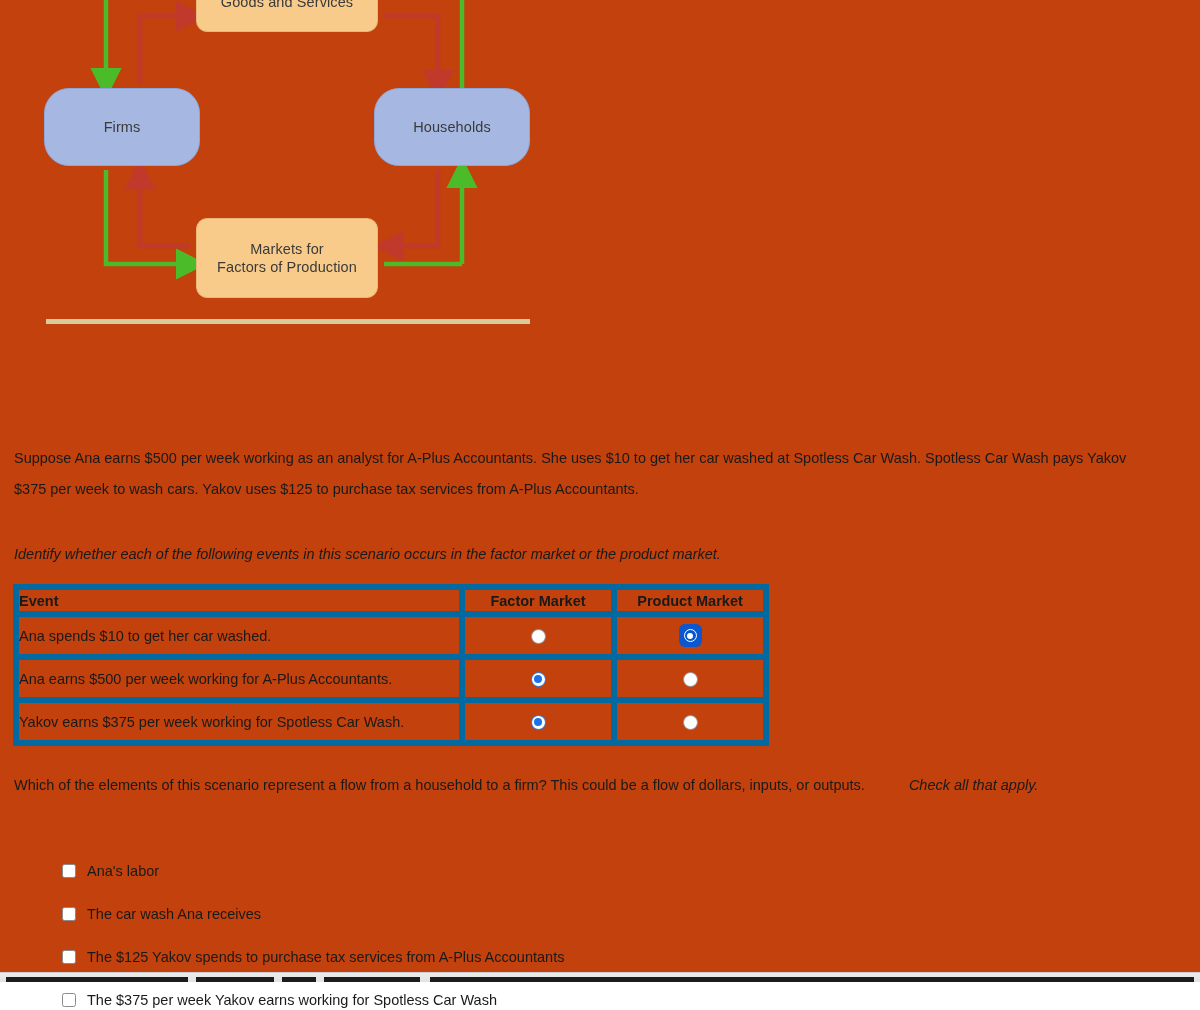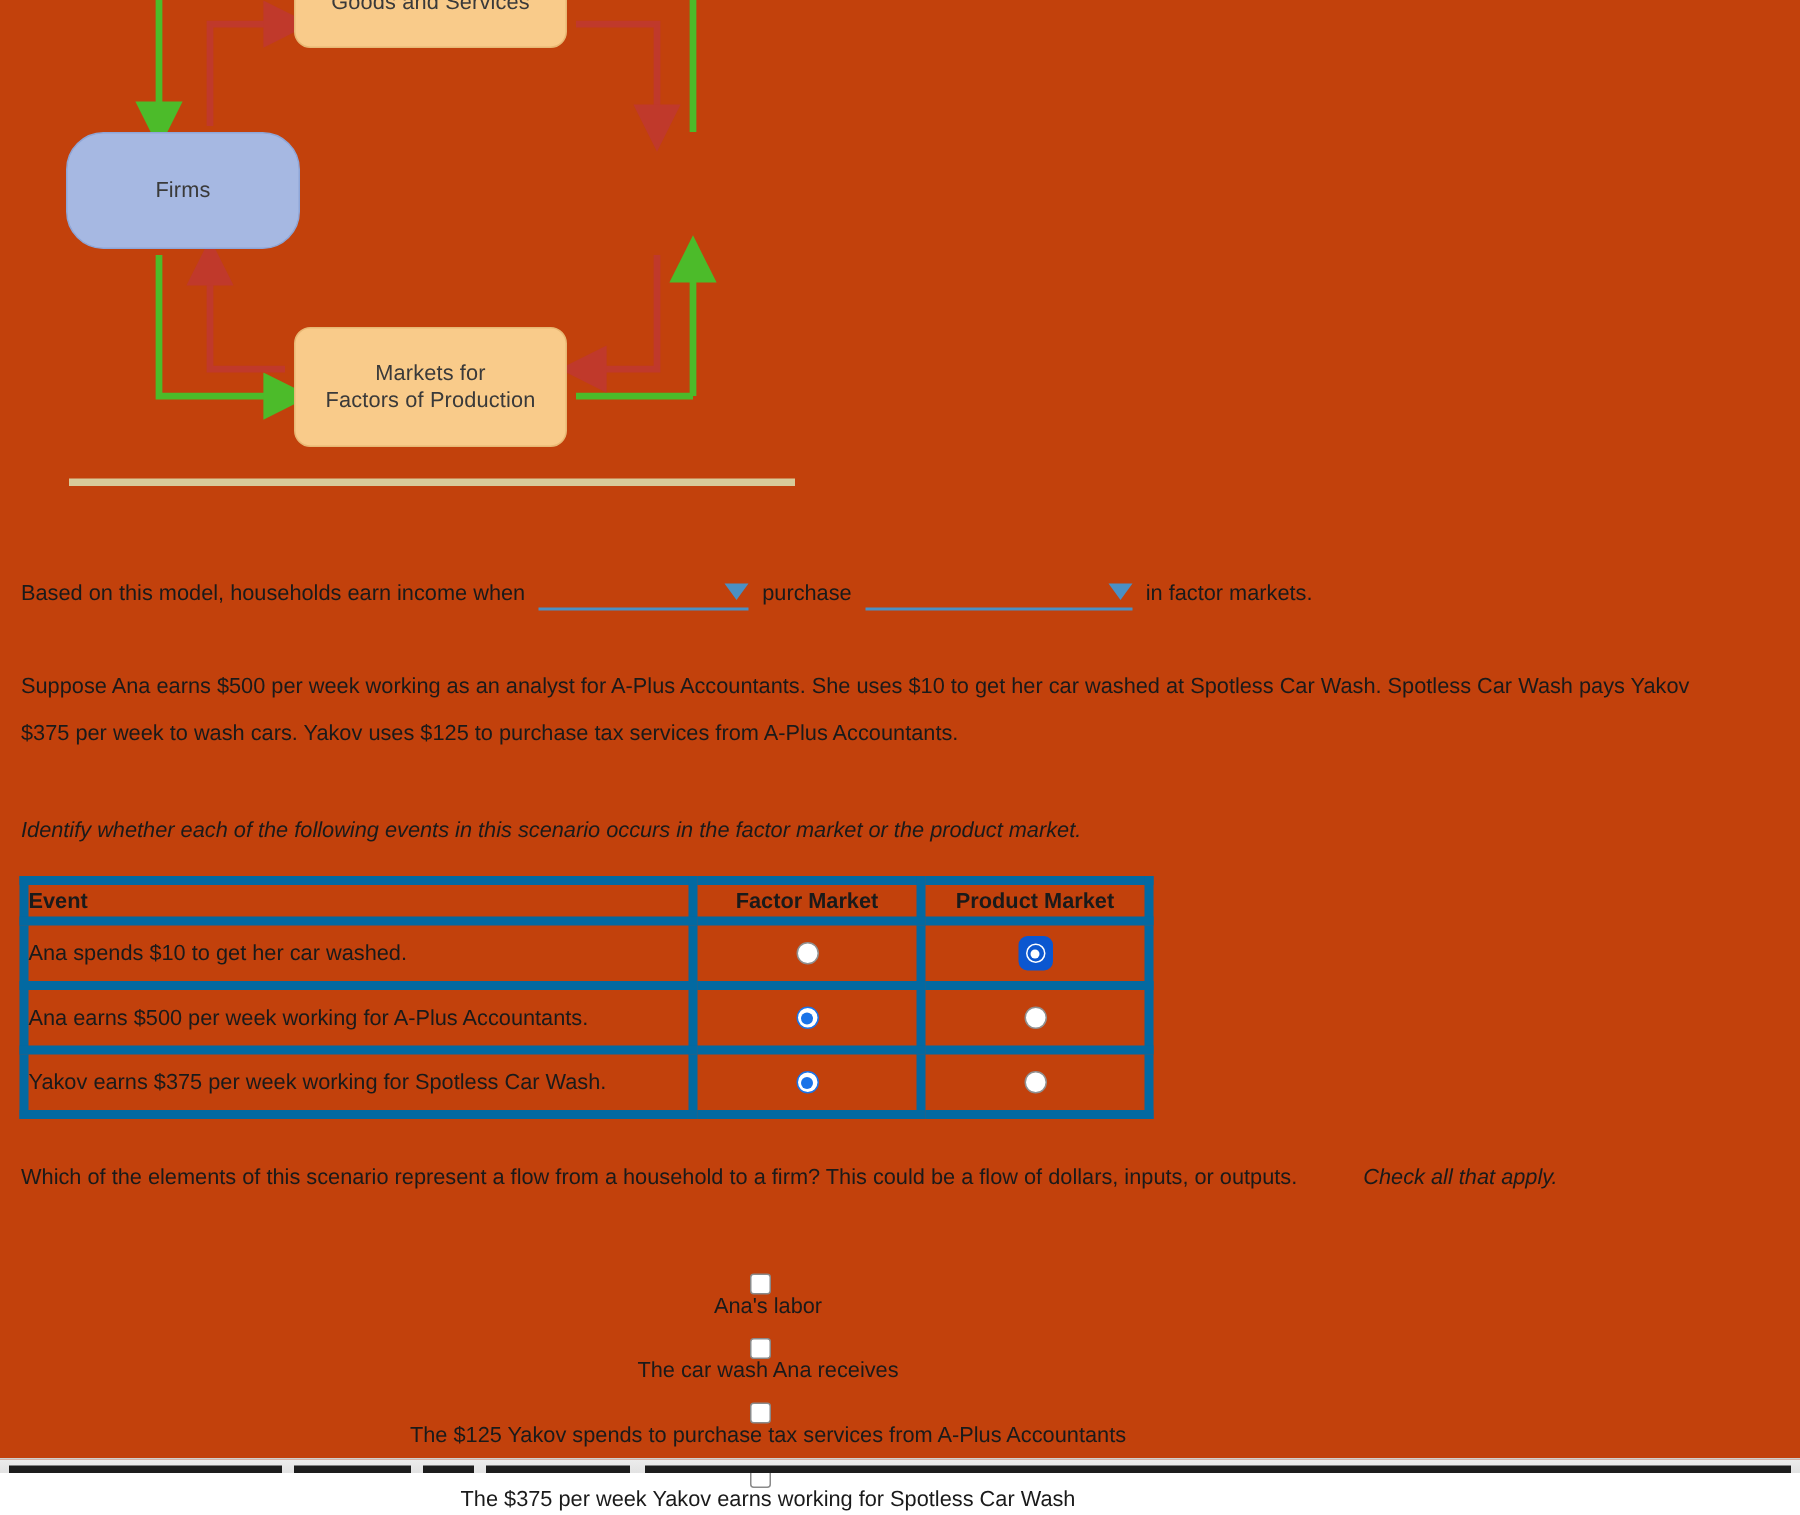--- a/index.html
+++ b/index.html
@@ -206,21 +206,20 @@
     left: 62px;
     top: 849px;
     width: 900px;
   }
   .check-item {
     display: flex;
     align-items: center;
     height: 43px;
     font-size: 14.5px;
     color: #1a1a1a;
-    flex-direction: column;
   }
   .cbox {
     width: 14px; height: 14px;
     border: 1.4px solid #8a8a8a;
     border-radius: 2.5px;
     background: #ffffff;
     margin-right: 11px;
     flex: 0 0 auto;
   }
 
@@ -280,42 +279,32 @@
     </svg>
 
     <div class="dbox dbox-orange box-goods">
       <span>Goods and Services</span>
     </div>
 
     <div class="dbox dbox-blue box-firms">
       <span>Firms</span>
     </div>
 
+    <div class="dbox dbox-blue box-house">
+      <span>Households</span>
+    </div>
 
     <div class="dbox dbox-orange box-factors">
       <span style="white-space:pre-line">Markets for
 Factors of Production</span>
     </div>
   </div>
 
   <div class="hr-tan"></div>
 
-  <div class="sentence-row">
-    <span>Based on this model, households earn income when</span>
-    <span class="dd dd-a">
-      <span></span>
-      <span class="caret"></span>
-    </span>
-    <span>purchase</span>
-    <span class="dd dd-b">
-      <span></span>
-      <span class="caret"></span>
-    </span>
-    <span>in factor markets.</span>
-  </div>
 
   <div class="para para-scenario">Suppose Ana earns $500 per week working as an analyst for A-Plus Accountants. She uses $10 to get her car washed at Spotless Car Wash. Spotless Car Wash pays Yakov $375 per week to wash cars. Yakov uses $125 to purchase tax services from A-Plus Accountants.</div>
 
   <div class="instruction">Identify whether each of the following events in this scenario occurs in the factor market or the product market.</div>
 
   <div class="tbl-wrap">
     <table class="market-table">
       <thead>
         <tr>
           <th class="th-event">Event</th>

